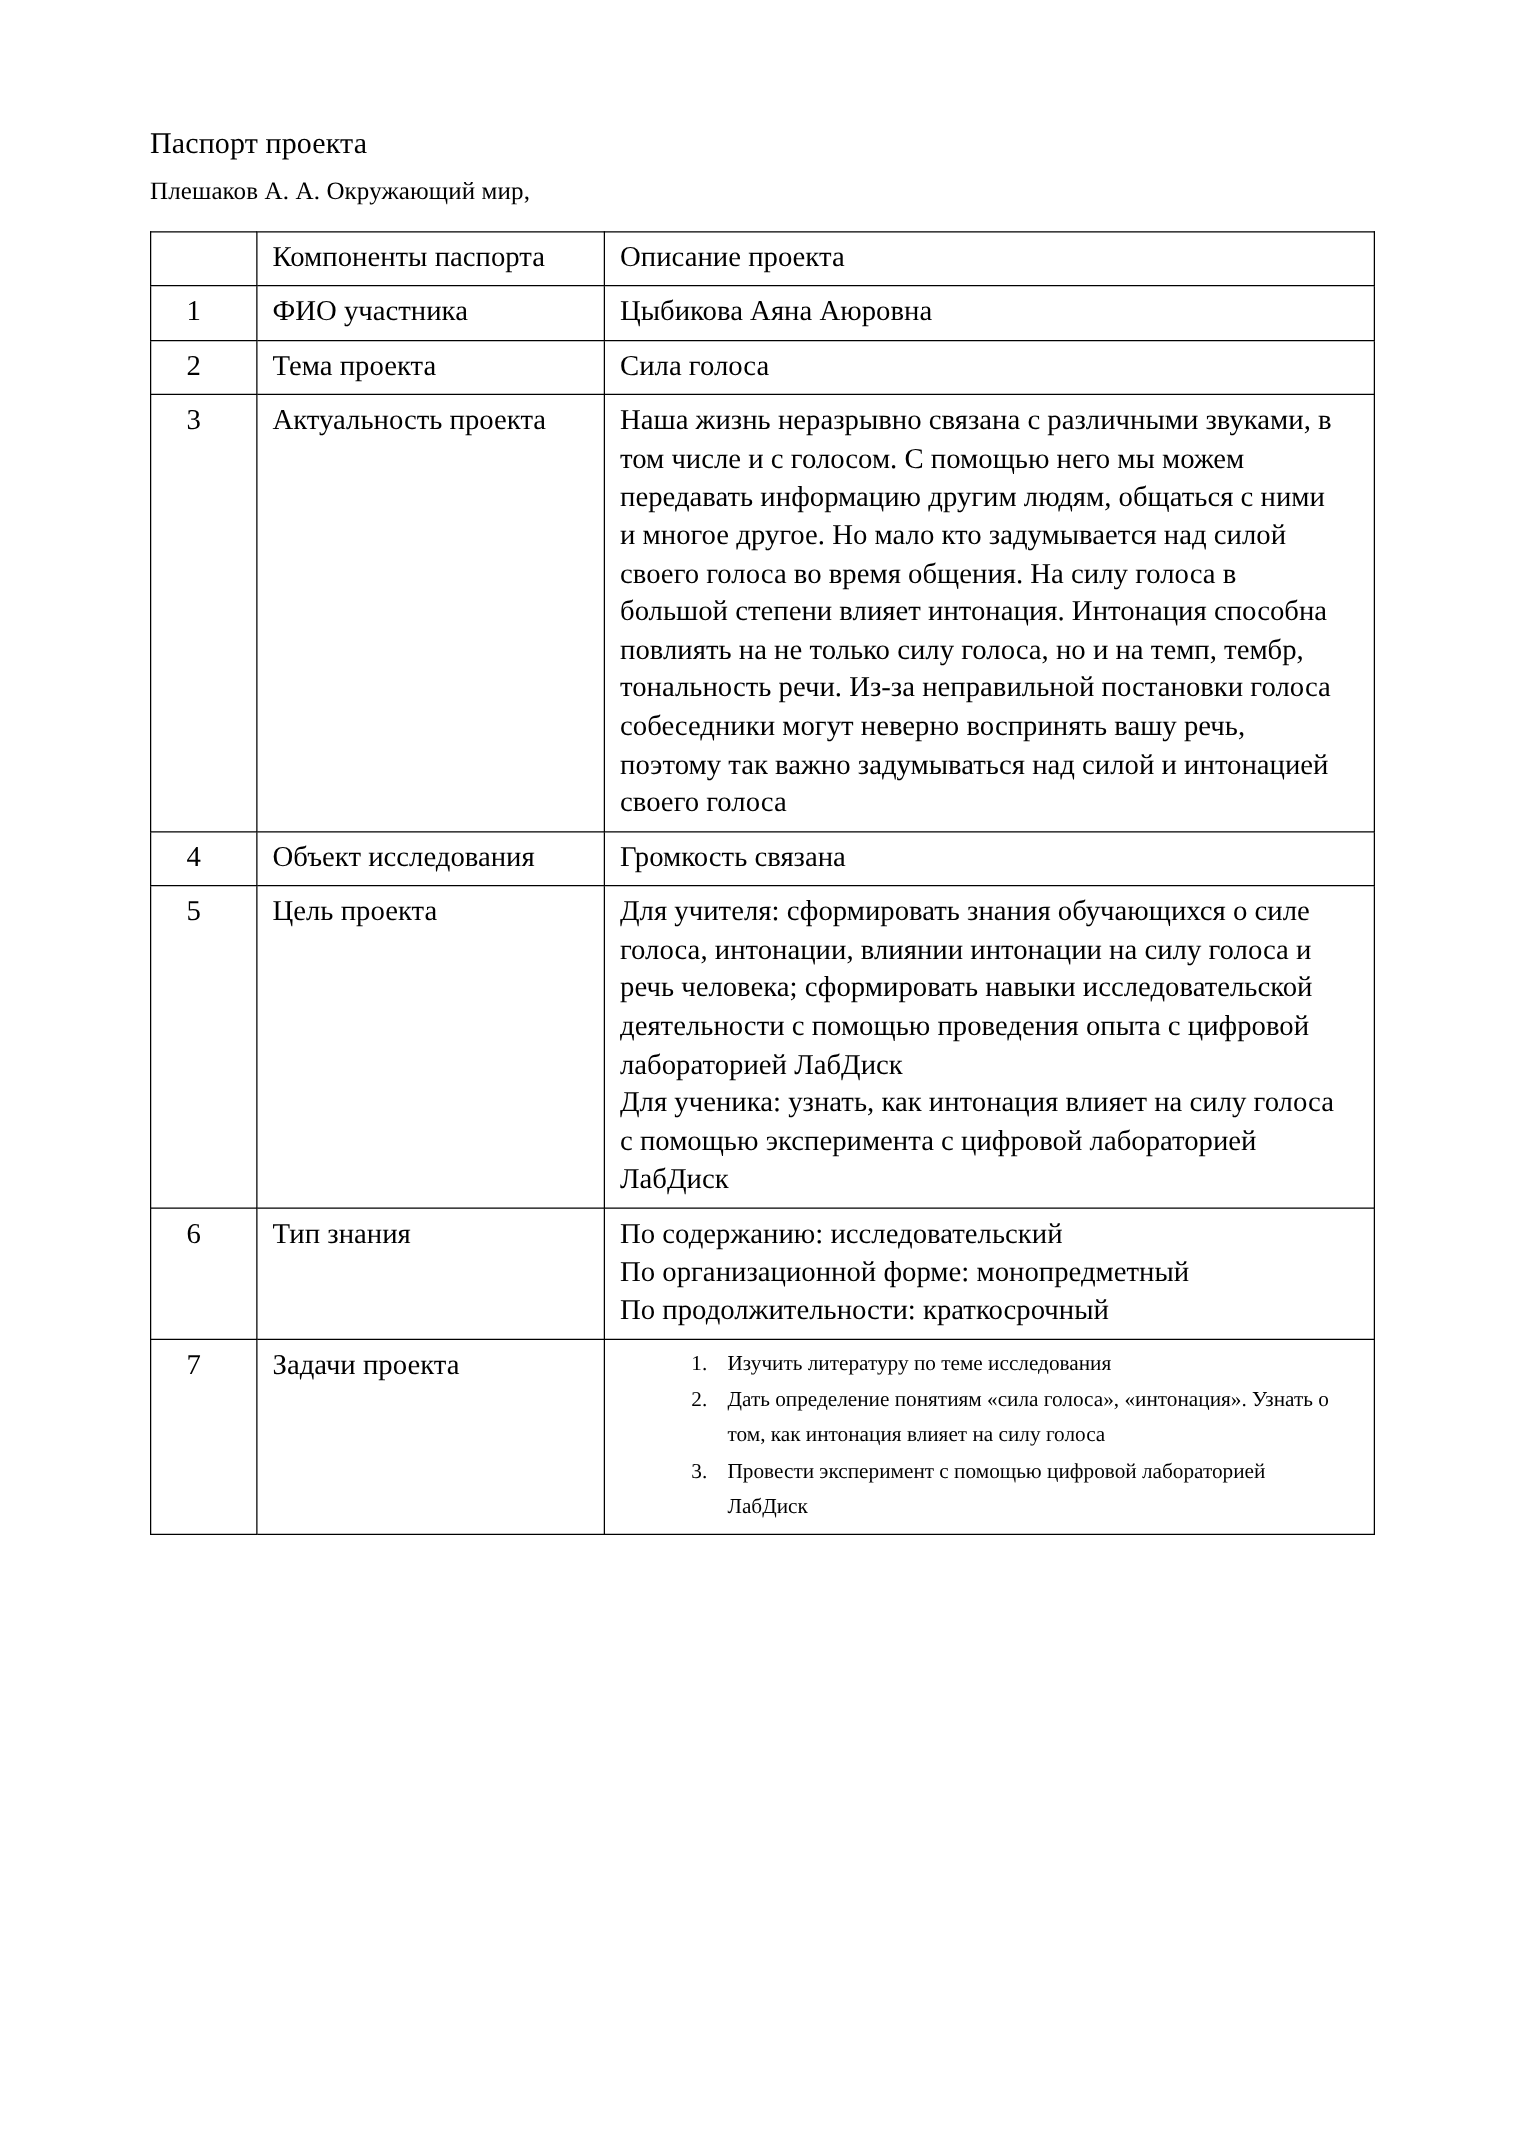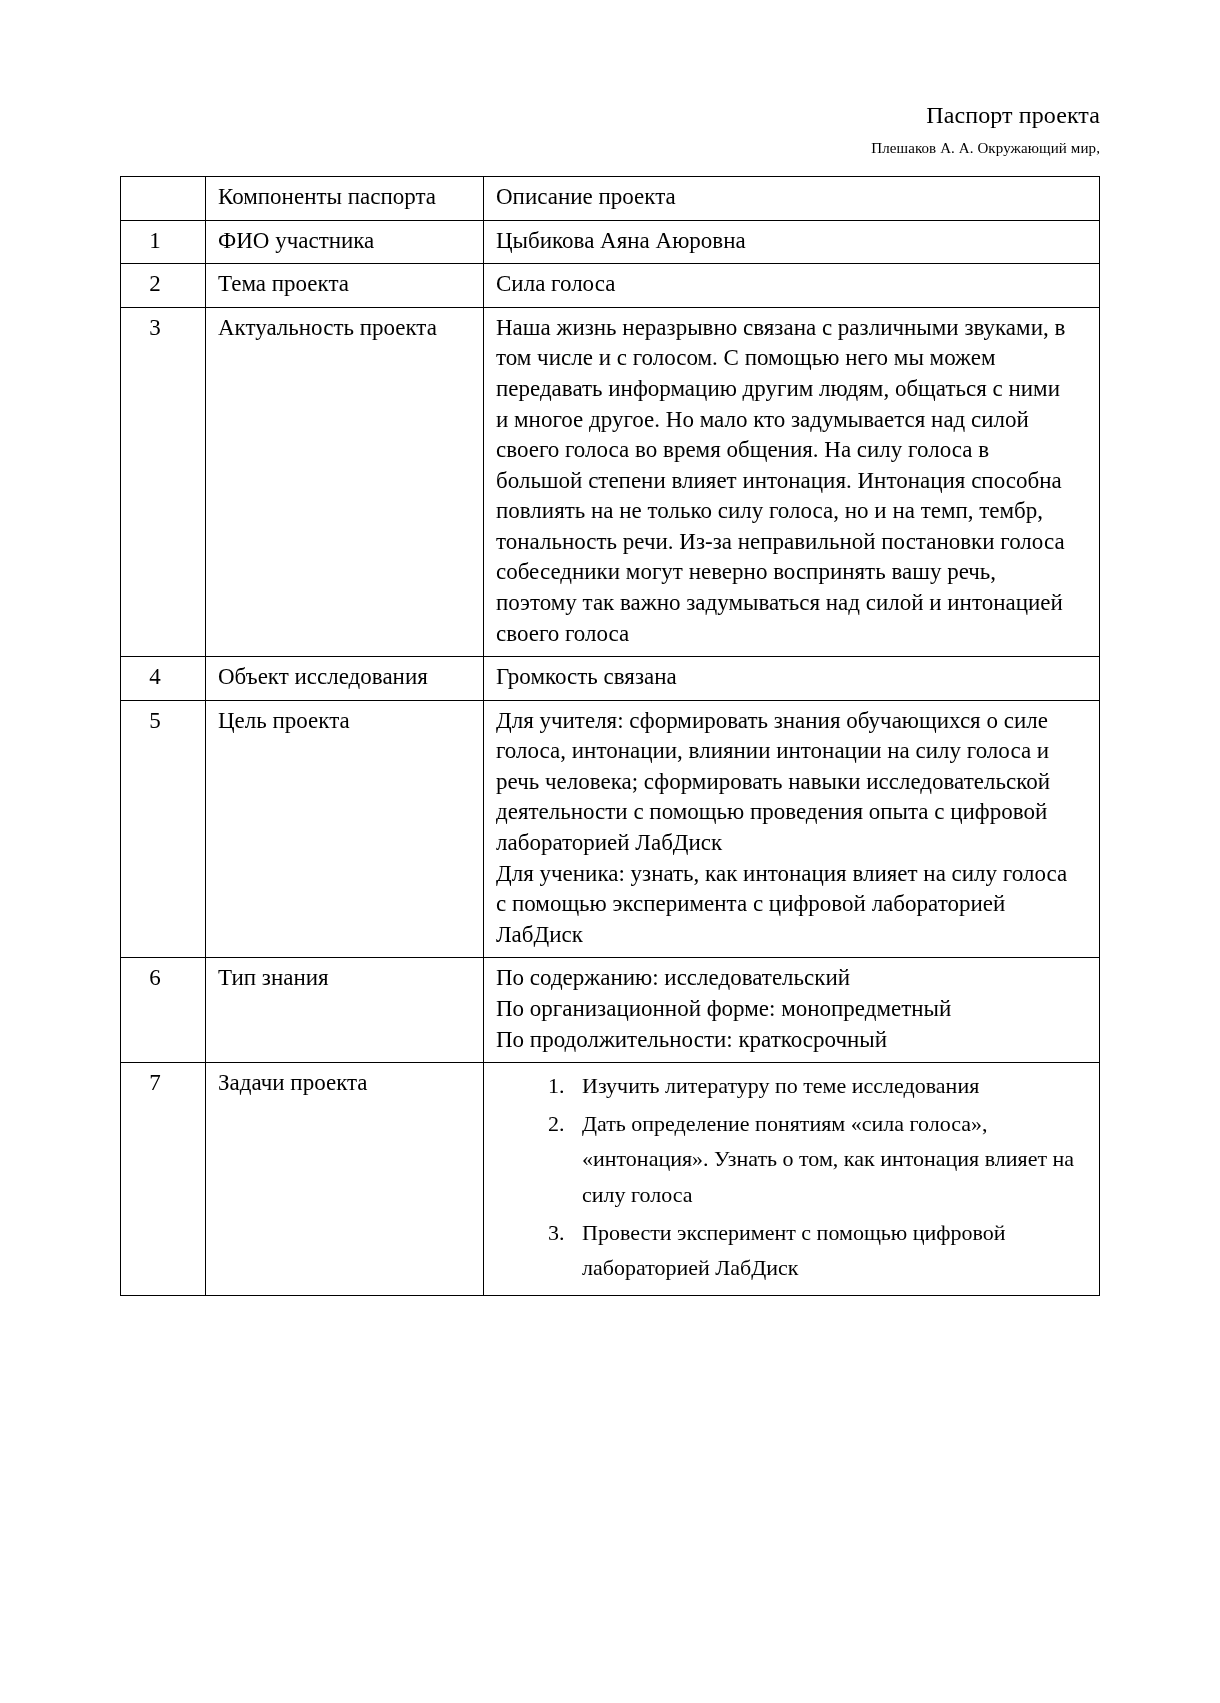--- a/index.html
+++ b/index.html
@@ -14,29 +14,29 @@
     color: #000000;
   }
   .page {
     width: 1220px;
     min-height: 1703px;
     box-sizing: border-box;
     padding: 95px 120px 60px 120px;
     background: #ffffff;
   }
   .title-block {
-    text-align: right;
+    text-align: left;
   }
   .title-line {
     font-size: 24px;
     line-height: 1.72;
     letter-spacing: 0.1px;
   }
   .title-line.sub {
-    font-size: 15px;
+    font-size: 20px;
   }
 
   table.passport {
     border-collapse: collapse;
     width: 100%;
     margin-top: 14px;
     table-layout: fixed;
   }
   table.passport td {
     border: 1px solid #000000;
@@ -63,21 +63,21 @@
   }
   td.col-comp .cell-text {
     padding-left: 4px;
   }
   td.col-desc .cell-text {
     padding-left: 4px;
   }
   ol.tasks {
     margin: 0;
     padding-left: 78px;
-    font-size: 22px;
+    font-size: 17px;
     line-height: 1.62;
   }
   ol.tasks li {
     padding-left: 12px;
     margin-bottom: 2px;
   }
   .head-row td {
     padding-bottom: 10px;
   }
   .tall-pad {

